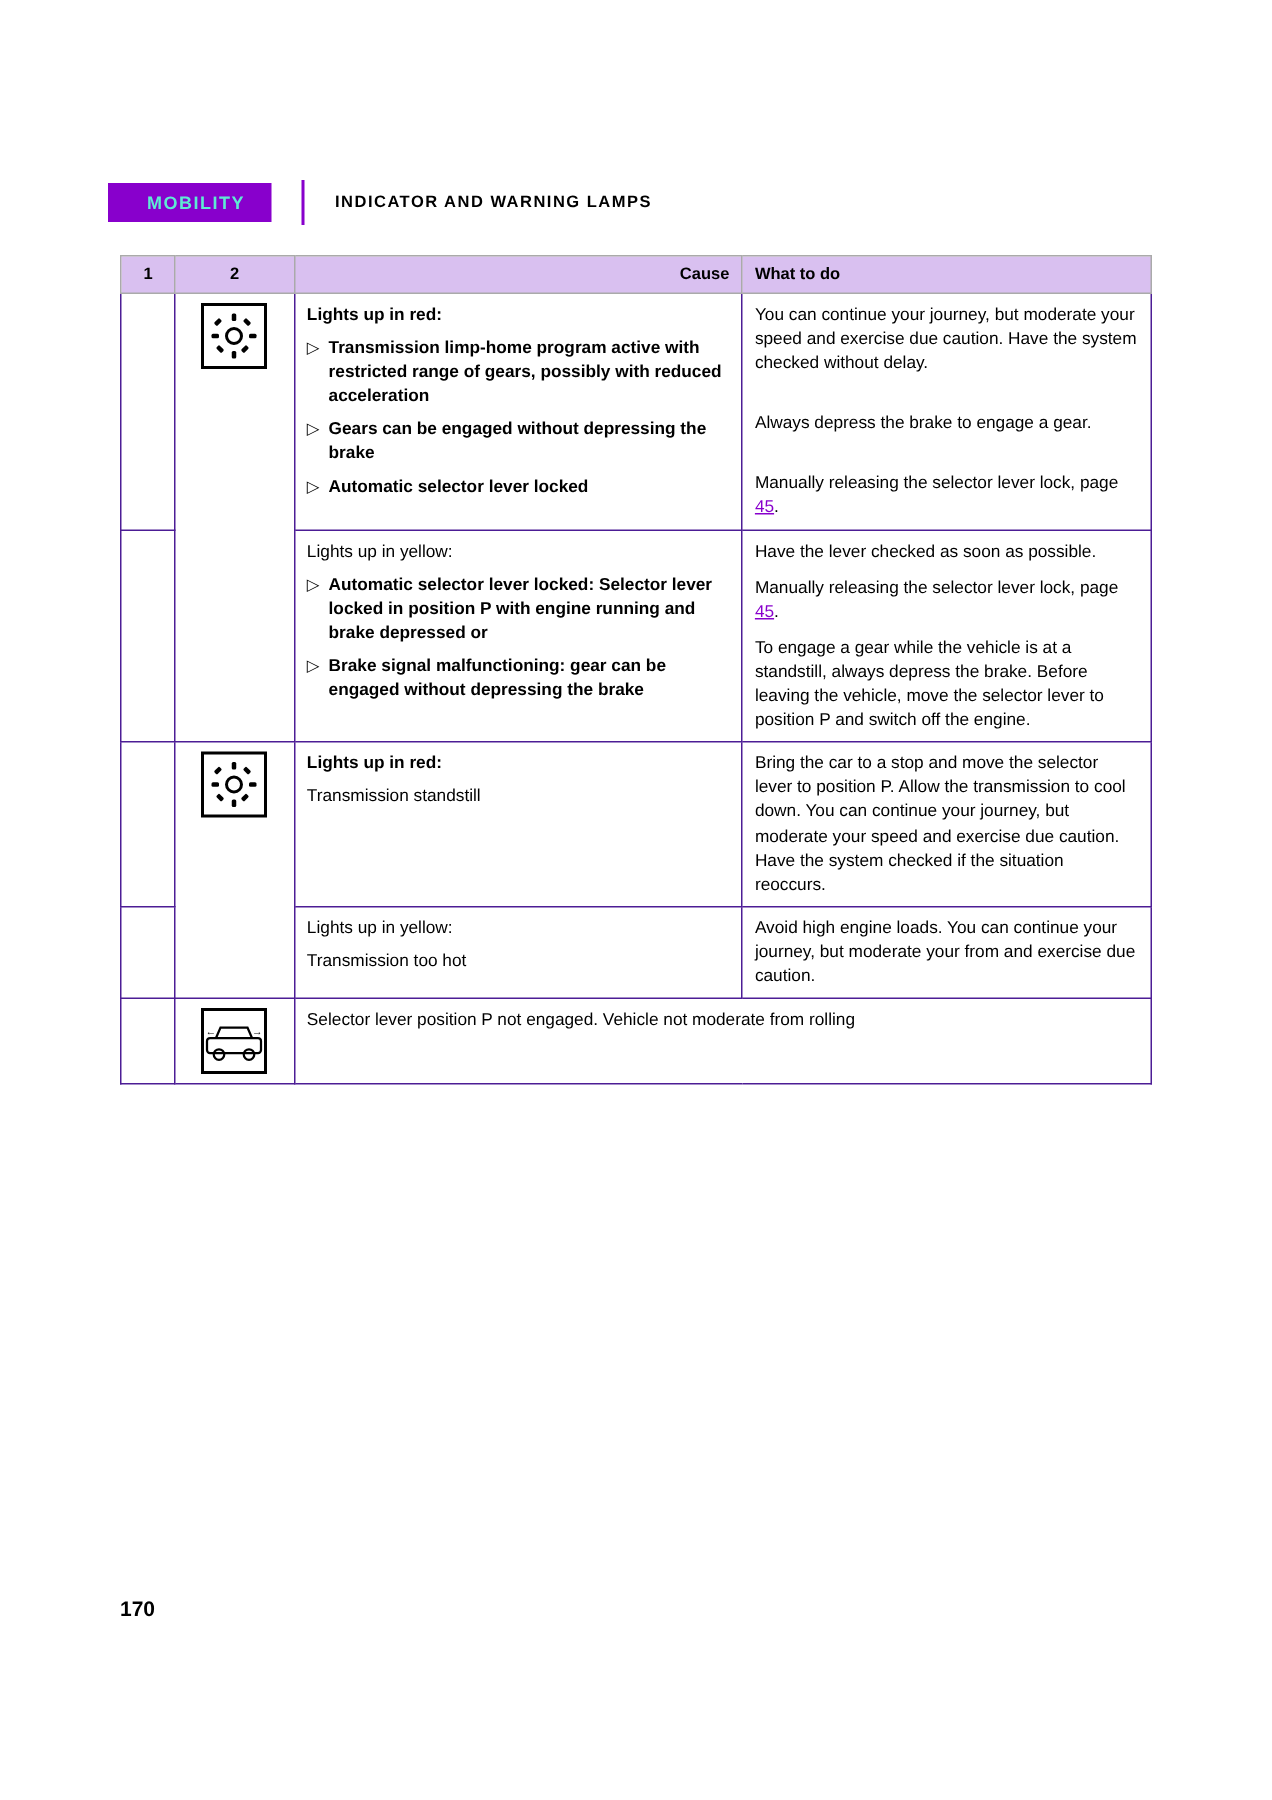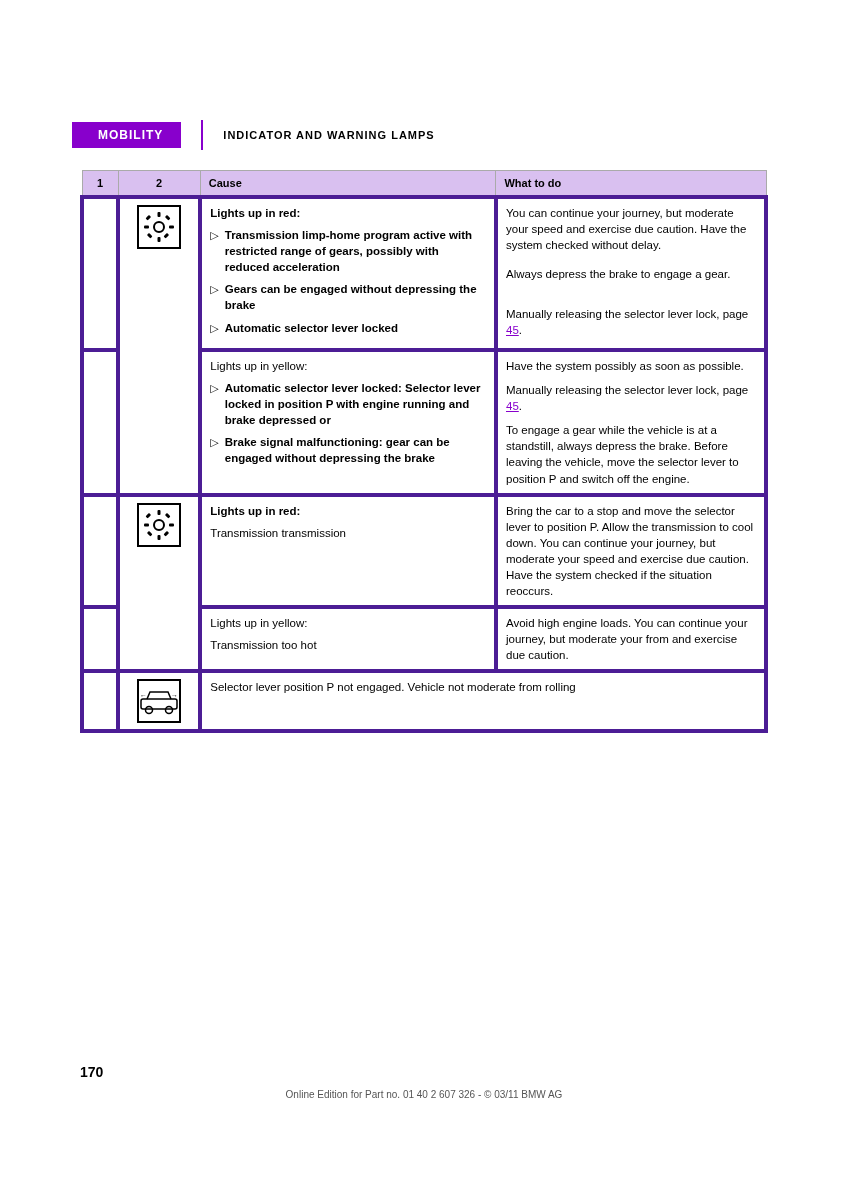--- a/index.html
+++ b/index.html
@@ -19,21 +19,21 @@
     }
 
     
     .header {
       display: flex;
       align-items: center;
       padding: 120px 80px 20px 80px;
     }
     .mobility-tab {
       background: #8800cc;
-      color: #ffffff;
+      color: #5eead4;
       font-weight: bold;
       font-size: 12px;
       padding: 6px 18px;
       letter-spacing: 1px;
       position: relative;
       display: flex;
       align-items: center;
     }
     .mobility-tab::before {
       content: '';
@@ -66,27 +66,27 @@
     .main-table th {
       background: #d9c0f0;
       font-weight: bold;
       font-size: 11px;
       padding: 6px 8px;
       border: 1px solid #aaa;
       text-align: center;
       color: #000;
     }
     .main-table th.cause-header {
-      text-align: left;
+      text-align: right;
     }
     .main-table th.what-header {
       text-align: left;
     }
     .main-table td {
-      border: 4px solid #4c1d95;
+      border: 1px solid #4c1d95;
       padding: 6px 8px;
       vertical-align: top;
       font-size: 11.5px;
       line-height: 1.4;
     }
     .icon-cell {
       width: 50px;
       text-align: center;
       vertical-align: middle;
     }
@@ -212,41 +212,41 @@
           <div class="bullet-item">
             <span class="bullet-arrow">▷</span>
             <span class="bullet-text">Gears can be engaged without depressing the brake</span>
           </div>
           <div class="bullet-item">
             <span class="bullet-arrow">▷</span>
             <span class="bullet-text">Automatic selector lever locked</span>
           </div>
         </td>
         <td class="what-cell">
-          <p style="margin-bottom:13px;">You can continue your journey, but moderate your speed and exercise due caution. Have the system checked without delay.</p>
+          <p style="margin-bottom:24px;">You can continue your journey, but moderate your speed and exercise due caution. Have the system checked without delay.</p>
           <p style="margin-bottom:24px;">Always depress the brake to engage a gear.</p>
           <p>Manually releasing the selector lever lock, page <span class="link-purple">45</span>.</p>
         </td>
       </tr>
 
       <tr>
         <td class="num-col"></td>
         <td class="cause-cell">
           <span class="lights-yellow">Lights up in yellow:</span>
           <div class="bullet-item">
             <span class="bullet-arrow">▷</span>
             <span class="bullet-text">Automatic selector lever locked: Selector lever locked in position P with engine running and brake depressed or</span>
           </div>
           <div class="bullet-item">
             <span class="bullet-arrow">▷</span>
             <span class="bullet-text">Brake signal malfunctioning: gear can be engaged without depressing the brake</span>
           </div>
         </td>
         <td class="what-cell">
-          <p style="margin-bottom:8px;">Have the system possibly as soon as possible.</p>
+          <p style="margin-bottom:8px;">Have the lever checked as soon as possible.</p>
           <p style="margin-bottom:8px;">Manually releasing the selector lever lock, page <span class="link-purple">45</span>.</p>
           <p>To engage a gear while the vehicle is at a standstill, always depress the brake. Before leaving the vehicle, move the selector lever to position P and switch off the engine.</p>
         </td>
       </tr>
 
       <tr>
         <td class="num-col"></td>
         <td class="icon-cell" rowspan="2">
           <div class="icon-box">
             <svg width="32" height="32" viewBox="0 0 32 32">
@@ -259,21 +259,21 @@
                 <rect x="4.5" y="4.5" width="3" height="5" rx="1" transform="rotate(45 6 6)"></rect>
                 <rect x="22.5" y="22.5" width="3" height="5" rx="1" transform="rotate(45 24 24)"></rect>
                 <rect x="22.5" y="4.5" width="3" height="5" rx="1" transform="rotate(-45 24 6)"></rect>
                 <rect x="4.5" y="22.5" width="3" height="5" rx="1" transform="rotate(-45 6 24)"></rect>
               </g>
             </svg>
           </div>
         </td>
         <td class="cause-cell">
           <span class="lights-red">Lights up in red:</span>
-          <span>Transmission transmission</span>
+          <span>Transmission standstill</span>
         </td>
         <td class="what-cell">
           <p>Bring the car to a stop and move the selector lever to position P. Allow the transmission to cool down. You can continue your journey, but moderate your speed and exercise due caution. Have the system checked if the situation reoccurs.</p>
         </td>
       </tr>
 
       <tr>
         <td class="num-col"></td>
         <td class="cause-cell">
           <span class="lights-yellow">Lights up in yellow:</span>
@@ -305,15 +305,14 @@
         </td>
         <td class="cause-cell" colspan="2">
           <span>Selector lever position P not engaged. Vehicle not moderate from rolling</span>
         </td>
       </tr>
     </tbody>
   </table>
 
   <div class="page-number">170</div>
 
-  <div class="footer-text">Online Edition for Part no. 01 40 2 607 326 - © 03/11 BMW AG</div>
 
 </div>
 
 </body></html>

